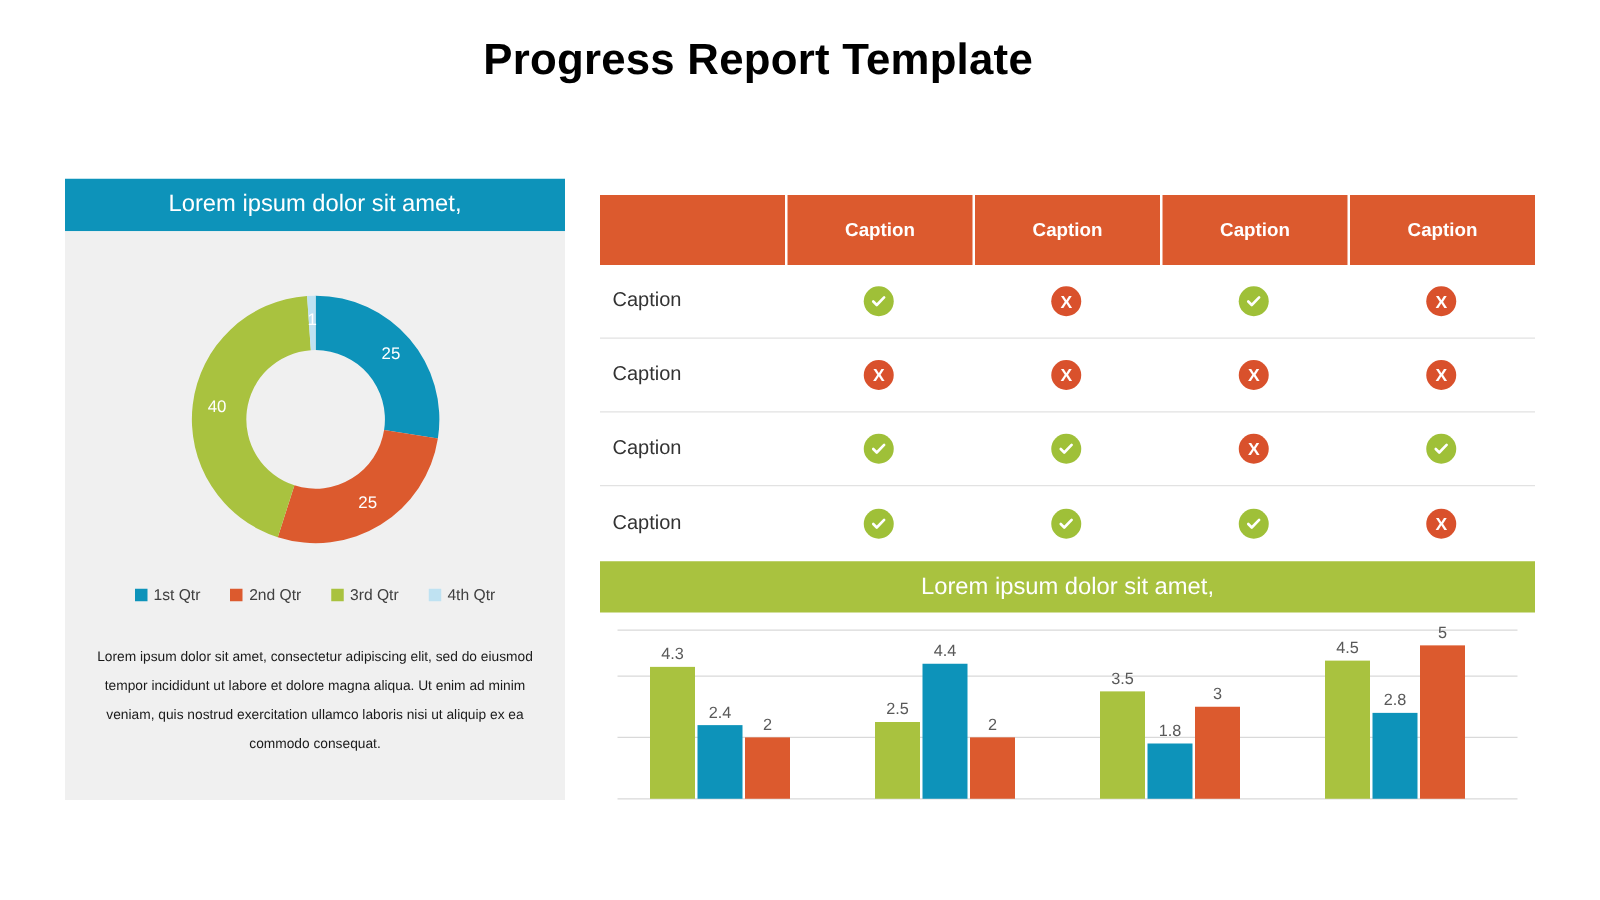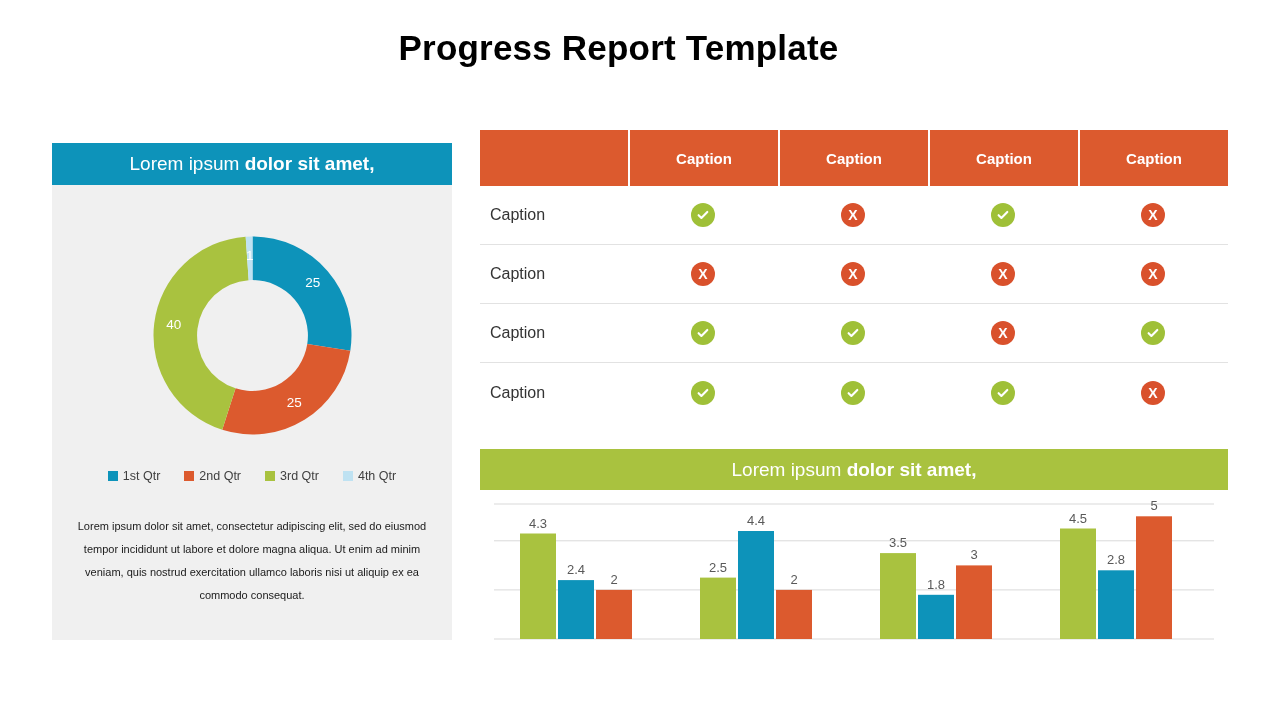--- a/index.html
+++ b/index.html
@@ -19,40 +19,39 @@
   #slide-title {
     position: absolute;
     top: 28px;
     left: 0;
     width: 1213px;
     text-align: center;
     font-size: 35px;
     font-weight: bold;
     color: #000000;
     letter-spacing: 0.2px;
-    padding-left: 12px;
   }
 
   
   #left-panel {
     position: absolute;
     left: 52px;
     top: 143px;
     width: 400px;
     height: 497px;
   }
   .panel-header {
     height: 42px;
     line-height: 42px;
     text-align: center;
     color: #ffffff;
     font-size: 19px;
     font-weight: normal;
   }
-  .panel-header .bold { font-weight: bold; }
+  .panel-header .bold { font-weight: normal; }
   #donut-panel-header { background: #0d93ba; }
 
   #left-panel-body {
     background: #f0f0f0;
     height: 455px;
     position: relative;
   }
 
   
   #donut-wrap {
@@ -104,21 +103,21 @@
     text-align: center;
     font-size: 11px;
     line-height: 23px;
     color: #1a1a1a;
   }
 
   
   #check-table {
     position: absolute;
     left: 480px;
-    top: 130px;
+    top: 156px;
     width: 748px;
   }
   #table-header-row {
     display: flex;
     height: 56px;
     background: #dc5a2e;
   }
   .th-cell {
     display: flex;
     align-items: center;

